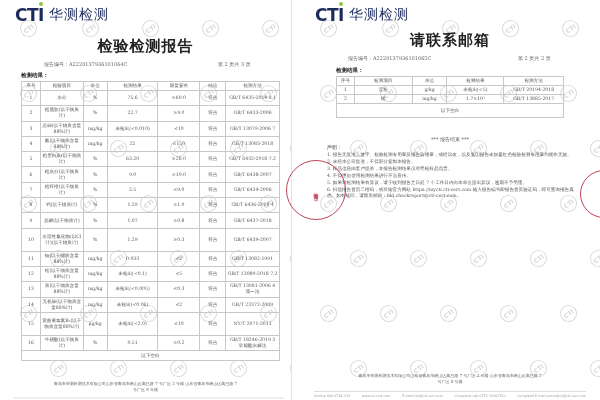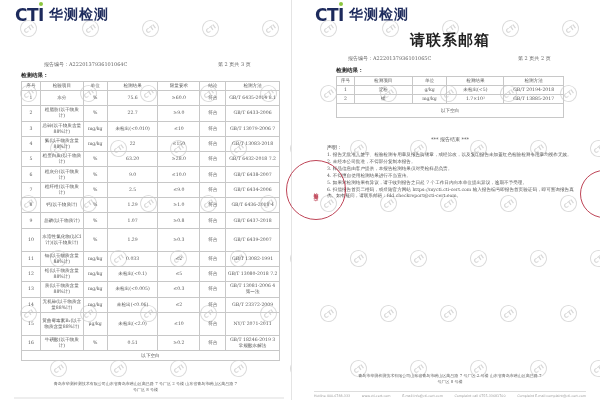--- a/index.html
+++ b/index.html
@@ -6,21 +6,21 @@
   html, body { width: 600px; height: 400px; overflow: hidden; background: #ffffff; }
   body { font-family: "DejaVu Serif", serif; color: #333; position: relative; }
 
   .page { position: absolute; top: 0; height: 400px; background: #fff; overflow: hidden; }
   .page.left { left: 0; width: 292px; border-right: 1px solid #e4e4e4; }
   .page.right { left: 300px; width: 300px; }
 
   .logo { position: absolute; top: 5px; left: 15px; display: flex; align-items: center; z-index: 3; }
   .logo .cti { font-family: "DejaVu Sans", sans-serif; font-weight: bold; font-size: 17px; color: #1d2a5c; letter-spacing: -0.5px; position: relative; }
   .logo .cti .dot { position: absolute; top: -3px; right: 1px; width: 4px; height: 4px; border-radius: 50%; background: #8cc63f; }
-  .logo .cn { font-family: "DejaVu Sans", sans-serif; font-weight: bold; font-size: 14px; color: #1d2a5c; margin-left: 5px; letter-spacing: 1px; }
+  .logo .cn { font-family: "DejaVu Sans", sans-serif; font-weight: normal; font-size: 14px; color: #1d2a5c; margin-left: 5px; letter-spacing: 1px; }
 
   .watermarks { position: absolute; inset: 0; z-index: 1; pointer-events: none; }
   .wm { position: absolute; width: 17px; height: 17px; border: 1.5px solid #dcdcdc; border-radius: 50%;
         font-family: "DejaVu Sans", sans-serif; font-size: 6px; font-weight: bold; color: #d6d6d6;
         display: flex; align-items: center; justify-content: center; transform: rotate(-35deg); }
 
   .title { position: absolute; z-index: 2; width: 100%; text-align: center; font-weight: bold; color: #222; }
   .left .title { top: 37px; font-size: 15px; letter-spacing: 1px; }
   .right .title { top: 31px; font-size: 15px; letter-spacing: 1px; }
 
@@ -98,20 +98,21 @@
       <div class="wm" style="left: 170px; top: 360px;">CTI</div>
       <div class="wm" style="left: 230px; top: 360px;">CTI</div>
       <div class="wm" style="left: 290px; top: 360px;">CTI</div>
     </div>
 
   <div class="logo">
     <span class="cti"><span>CTI</span><i class="dot"></i></span>
     <span class="cn">华测检测</span>
   </div>
 
+  <div class="title">检验检测报告</div>
   <div class="meta" style="left:44px; top:61px;">报告编号：A2220137936101064C</div>
   <div class="meta" style="left:218px; top:61px;">第 2 页共 3 页</div>
   <div class="section-label" style="left:21px; top:72px;">检测结果：</div>
 
   <table>
     <colgroup>
       <col style="width:19px">
         <col style="width:43px">
         <col style="width:24px">
         <col style="width:51px">

